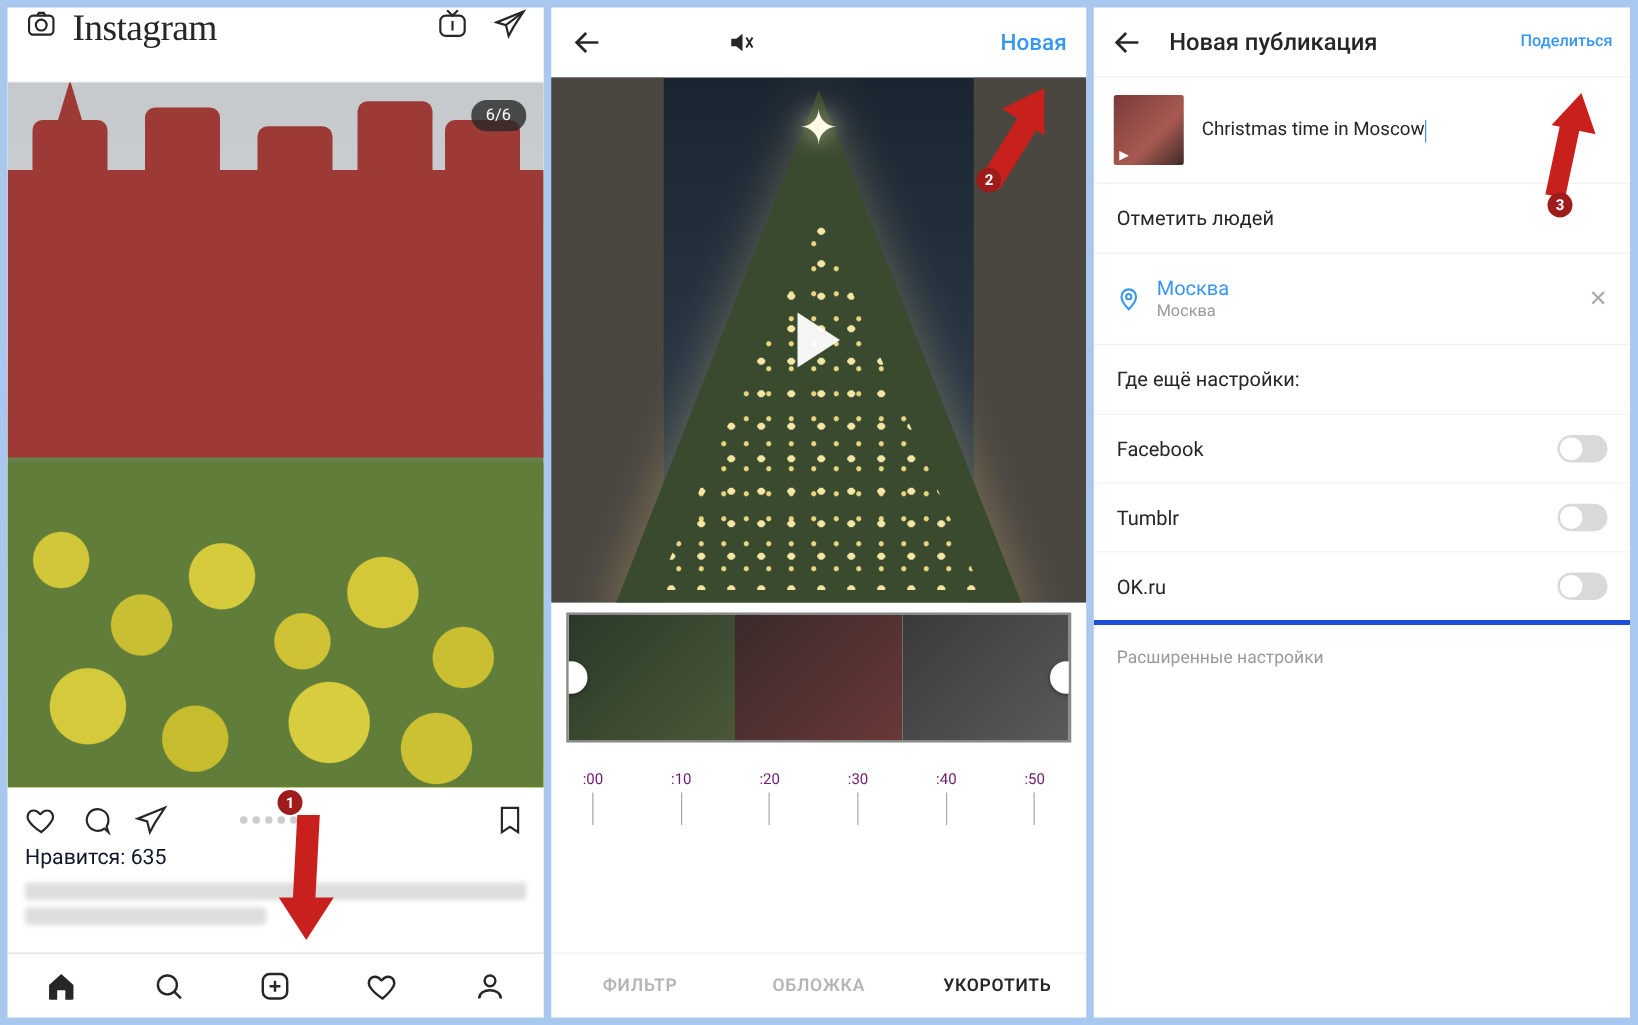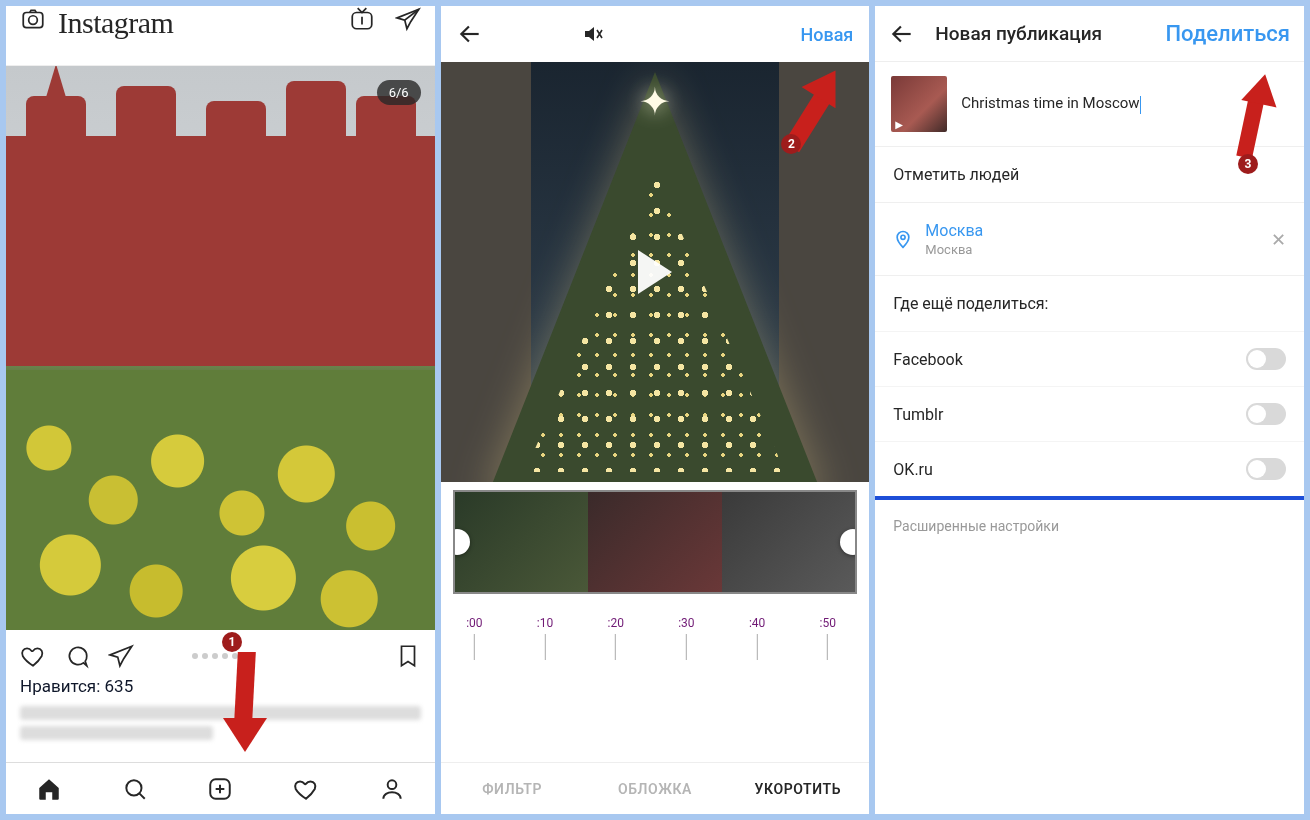--- a/index.html
+++ b/index.html
@@ -274,21 +274,21 @@
   }
   .p3-title {
     font-size: 19px;
     font-weight: 500;
     color: #262626;
     margin-left: 20px;
   }
   .p3-share {
     margin-left: auto;
     color: #3897f0;
-    font-size: 22px;
+    font-size: 13px;
     font-weight: 500;
   }
   .caption-row {
     display: flex;
     align-items: center;
     padding: 14px 16px;
     gap: 14px;
   }
   .thumb {
     width: 56px; height: 56px;
@@ -628,21 +628,21 @@
         </svg>
     </span>
     <div class="loc-info">
       <span class="loc-name">Москва</span>
       <span class="loc-sub">Москва</span>
     </div>
     <span class="x">✕</span>
   </div>
 
   <div class="p3-row">
-    <span class="share-title">Где ещё поделиться:</span>
+    <span class="share-title">Где ещё настройки:</span>
   </div>
 
   <div class="share-item">
     <span>Facebook</span>
     <span class="toggle"></span>
   </div>
   <div class="share-item">
     <span>Tumblr</span>
     <span class="toggle"></span>
   </div>

